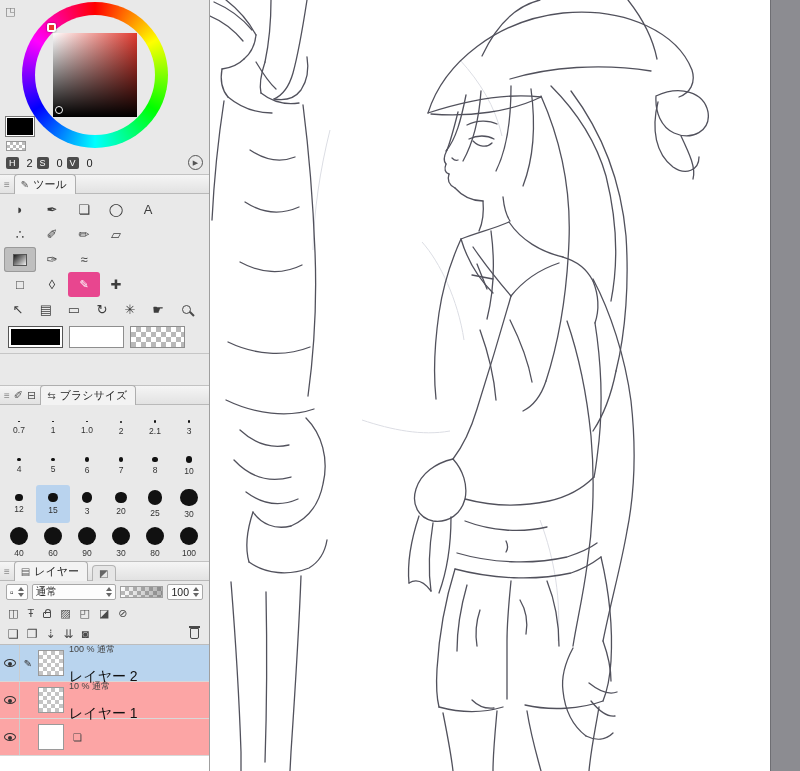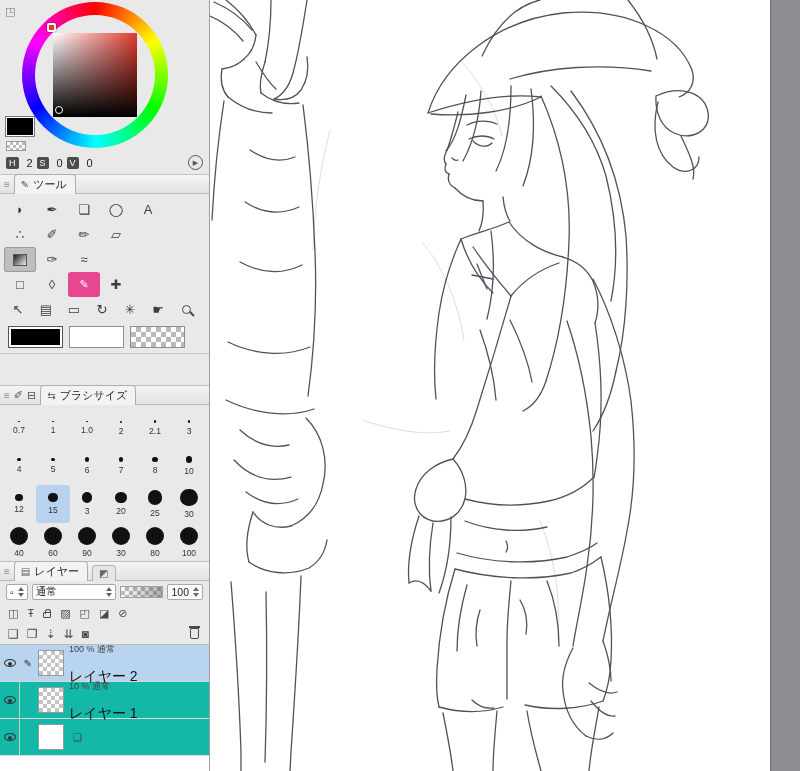--- a/index.html
+++ b/index.html
@@ -76,21 +76,21 @@
   .opacity-slider { width:44px; height:12px; border:1px solid #a0a0a0;
     background:linear-gradient(to right,rgba(80,80,80,0),rgba(80,80,80,.45)),conic-gradient(#bbb 25%,#fff 0 50%,#bbb 0 75%,#fff 0) 0 0/8px 8px; }
   .lrow-icons { height:20px; flex:none; display:flex; align-items:center; gap:9px; padding:0 8px; color:#4a4a4a; font-size:11px; }
   .lrow-ops { height:22px; flex:none; display:flex; align-items:center; gap:8px; padding:0 8px; color:#4a4a4a; font-size:12px; border-bottom:1px solid #bdbdbd; }
   .lockicon { width:8px; height:6px; border:1px solid #4a4a4a; border-radius:1px; position:relative; margin-top:4px; }
   .lockicon::before { content:''; position:absolute; top:-4px; left:1px; width:4px; height:4px; border:1px solid #4a4a4a; border-bottom:none; border-radius:3px 3px 0 0; }
   .trashicon { width:9px; height:11px; border:1px solid #4a4a4a; border-radius:0 0 2px 2px; position:relative; margin-left:auto; margin-right:2px; }
   .trashicon::before { content:''; position:absolute; top:-3px; left:-2px; right:-2px; height:1.5px; background:#4a4a4a; }
 
   .layer-list { flex:1; background:#fff; overflow:hidden; }
-  .lrow { display:flex; align-items:center; height:37px; border-bottom:1px solid #d8d8d8; background:#14b8a6; }
+  .lrow { display:flex; align-items:center; height:37px; border-bottom:1px solid #d8d8d8; background:#fca5a5; }
   .lrow.sel { background:#b9d4ee; }
   .eye-cell { width:20px; height:100%; display:flex; align-items:center; justify-content:center; border-right:1px solid #ccc; flex:none; }
   .eye { width:12px; height:8px; border:1px solid #333; border-radius:50%; position:relative; }
   .eye::after { content:''; position:absolute; left:3.5px; top:1.5px; width:4px; height:4px; border-radius:50%; background:#333; }
   .pencil-cell { width:16px; text-align:center; font-size:10px; color:#333; flex:none; }
   .thumb { width:26px; height:26px; border:1px solid #9a9a9a; background:conic-gradient(#c4c4c4 25%,#fff 0 50%,#c4c4c4 0 75%,#fff 0) 0 0/8px 8px; margin:0 5px 0 2px; flex:none; }
   .thumb.paper { background:#fff; }
   .ltext { display:flex; flex-direction:column; gap:16px; }
   .linfo { font-size:9px; color:#444; line-height:10px; }
   .lname { font-size:14px; color:#111; line-height:12px; }

